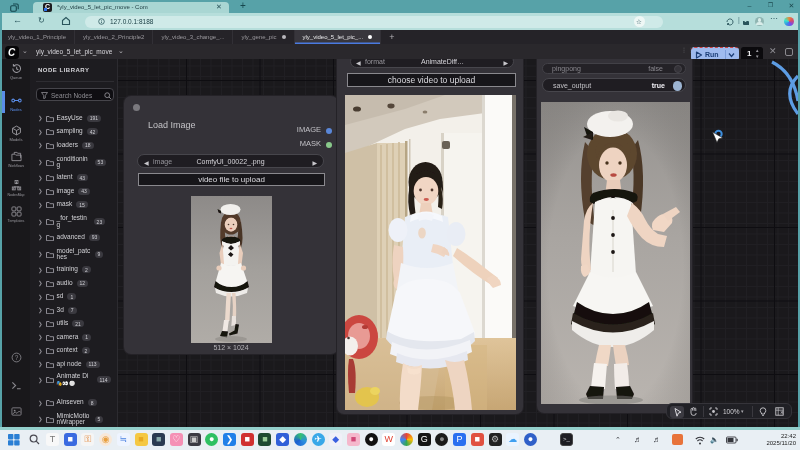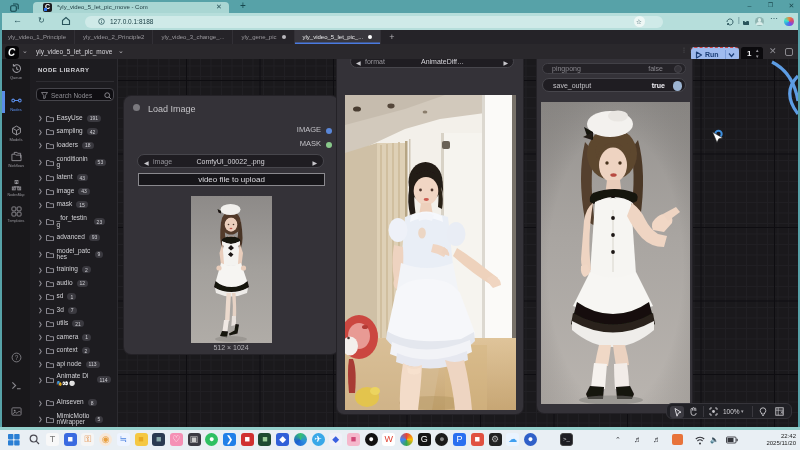--- a/index.html
+++ b/index.html
@@ -397,21 +397,21 @@
               <path d="M0.5 1.5 h2.6 l1 1.2 H7.5 v4 H0.5z" fill="none" stroke="#9a99a0" stroke-width="0.9"></path>
             </svg>
             <span class="tname" style="width:34px;word-break:break-all;">MimicMotionWrapper</span>
             <span class="cnt">5</span>
           </div>
       </div>
     </div>
 
     <div class="node" style="left:124px;top:37px;width:214px;height:258px;">
       <div class="dot" style="left:9px;top:8px;width:7px;height:7px;background:#7a797e;"></div>
-      <div class="ntitle abs" style="left:24px;top:8px;">Load Image</div>
+      <div class="ntitle abs" style="left:24px;top:24px;">Load Image</div>
       <div class="slotlbl" style="right:17px;top:29px;">IMAGE</div>
       <div class="dot" style="left:202px;top:31.5px;width:6px;height:6px;background:#5a87d8;"></div>
       <div class="slotlbl" style="right:17px;top:43px;">MASK</div>
       <div class="dot" style="left:202px;top:45.5px;width:6px;height:6px;background:#89c98b;"></div>
       <div class="pill" style="left:13px;top:58px;width:187px;height:14px;">
         <span class="abs" style="left:6px;top:3.5px;font-size:6px;color:#c8c7cc;">◀</span>
         <span class="abs" style="left:15px;top:2.5px;color:#97969c;">image</span>
         <span class="abs" style="left:0;right:0;top:2.5px;text-align:center;color:#d6d5da;">ComfyUI_00022_.png</span>
         <span class="abs" style="right:6px;top:3.5px;font-size:6px;color:#c8c7cc;">▶</span>
       </div>
@@ -463,20 +463,21 @@
       <div class="abs" style="left:0;width:214px;top:248px;text-align:center;color:#b4b3b8;font-size:7px;">512 × 1024</div>
     </div>
 
     <div class="node" style="left:337px;top:-10px;width:186px;height:365px;border-radius:7px;">
       <div class="pill" style="left:13px;top:6px;width:164px;height:13px;">
         <span class="abs" style="left:5px;top:2.5px;font-size:6px;color:#c8c7cc;">◀</span>
         <span class="abs" style="left:14px;top:1.5px;color:#97969c;">format</span>
         <span class="abs" style="left:70px;top:1.5px;color:#d6d5da;">AnimateDiff…</span>
         <span class="abs" style="right:5px;top:2.5px;font-size:6px;color:#c8c7cc;">▶</span>
       </div>
+      <div class="btn" style="left:10px;top:24px;width:169px;height:14px;line-height:13px;font-size:8.5px;">choose video to upload</div>
       <svg class="abs" style="left:8px;top:46px;" width="171" height="315" viewBox="0 0 171 315">
         <defs>
           <filter id="bl2">
               <feGaussianBlur stdDeviation="0.5"></feGaussianBlur>
             </filter>
           <linearGradient id="mfloor" x1="0" y1="0" x2="0" y2="1">
               <stop offset="0" stop-color="#dfc49a"></stop>
               <stop offset="1" stop-color="#c7a674"></stop>
             </linearGradient>
         </defs>

